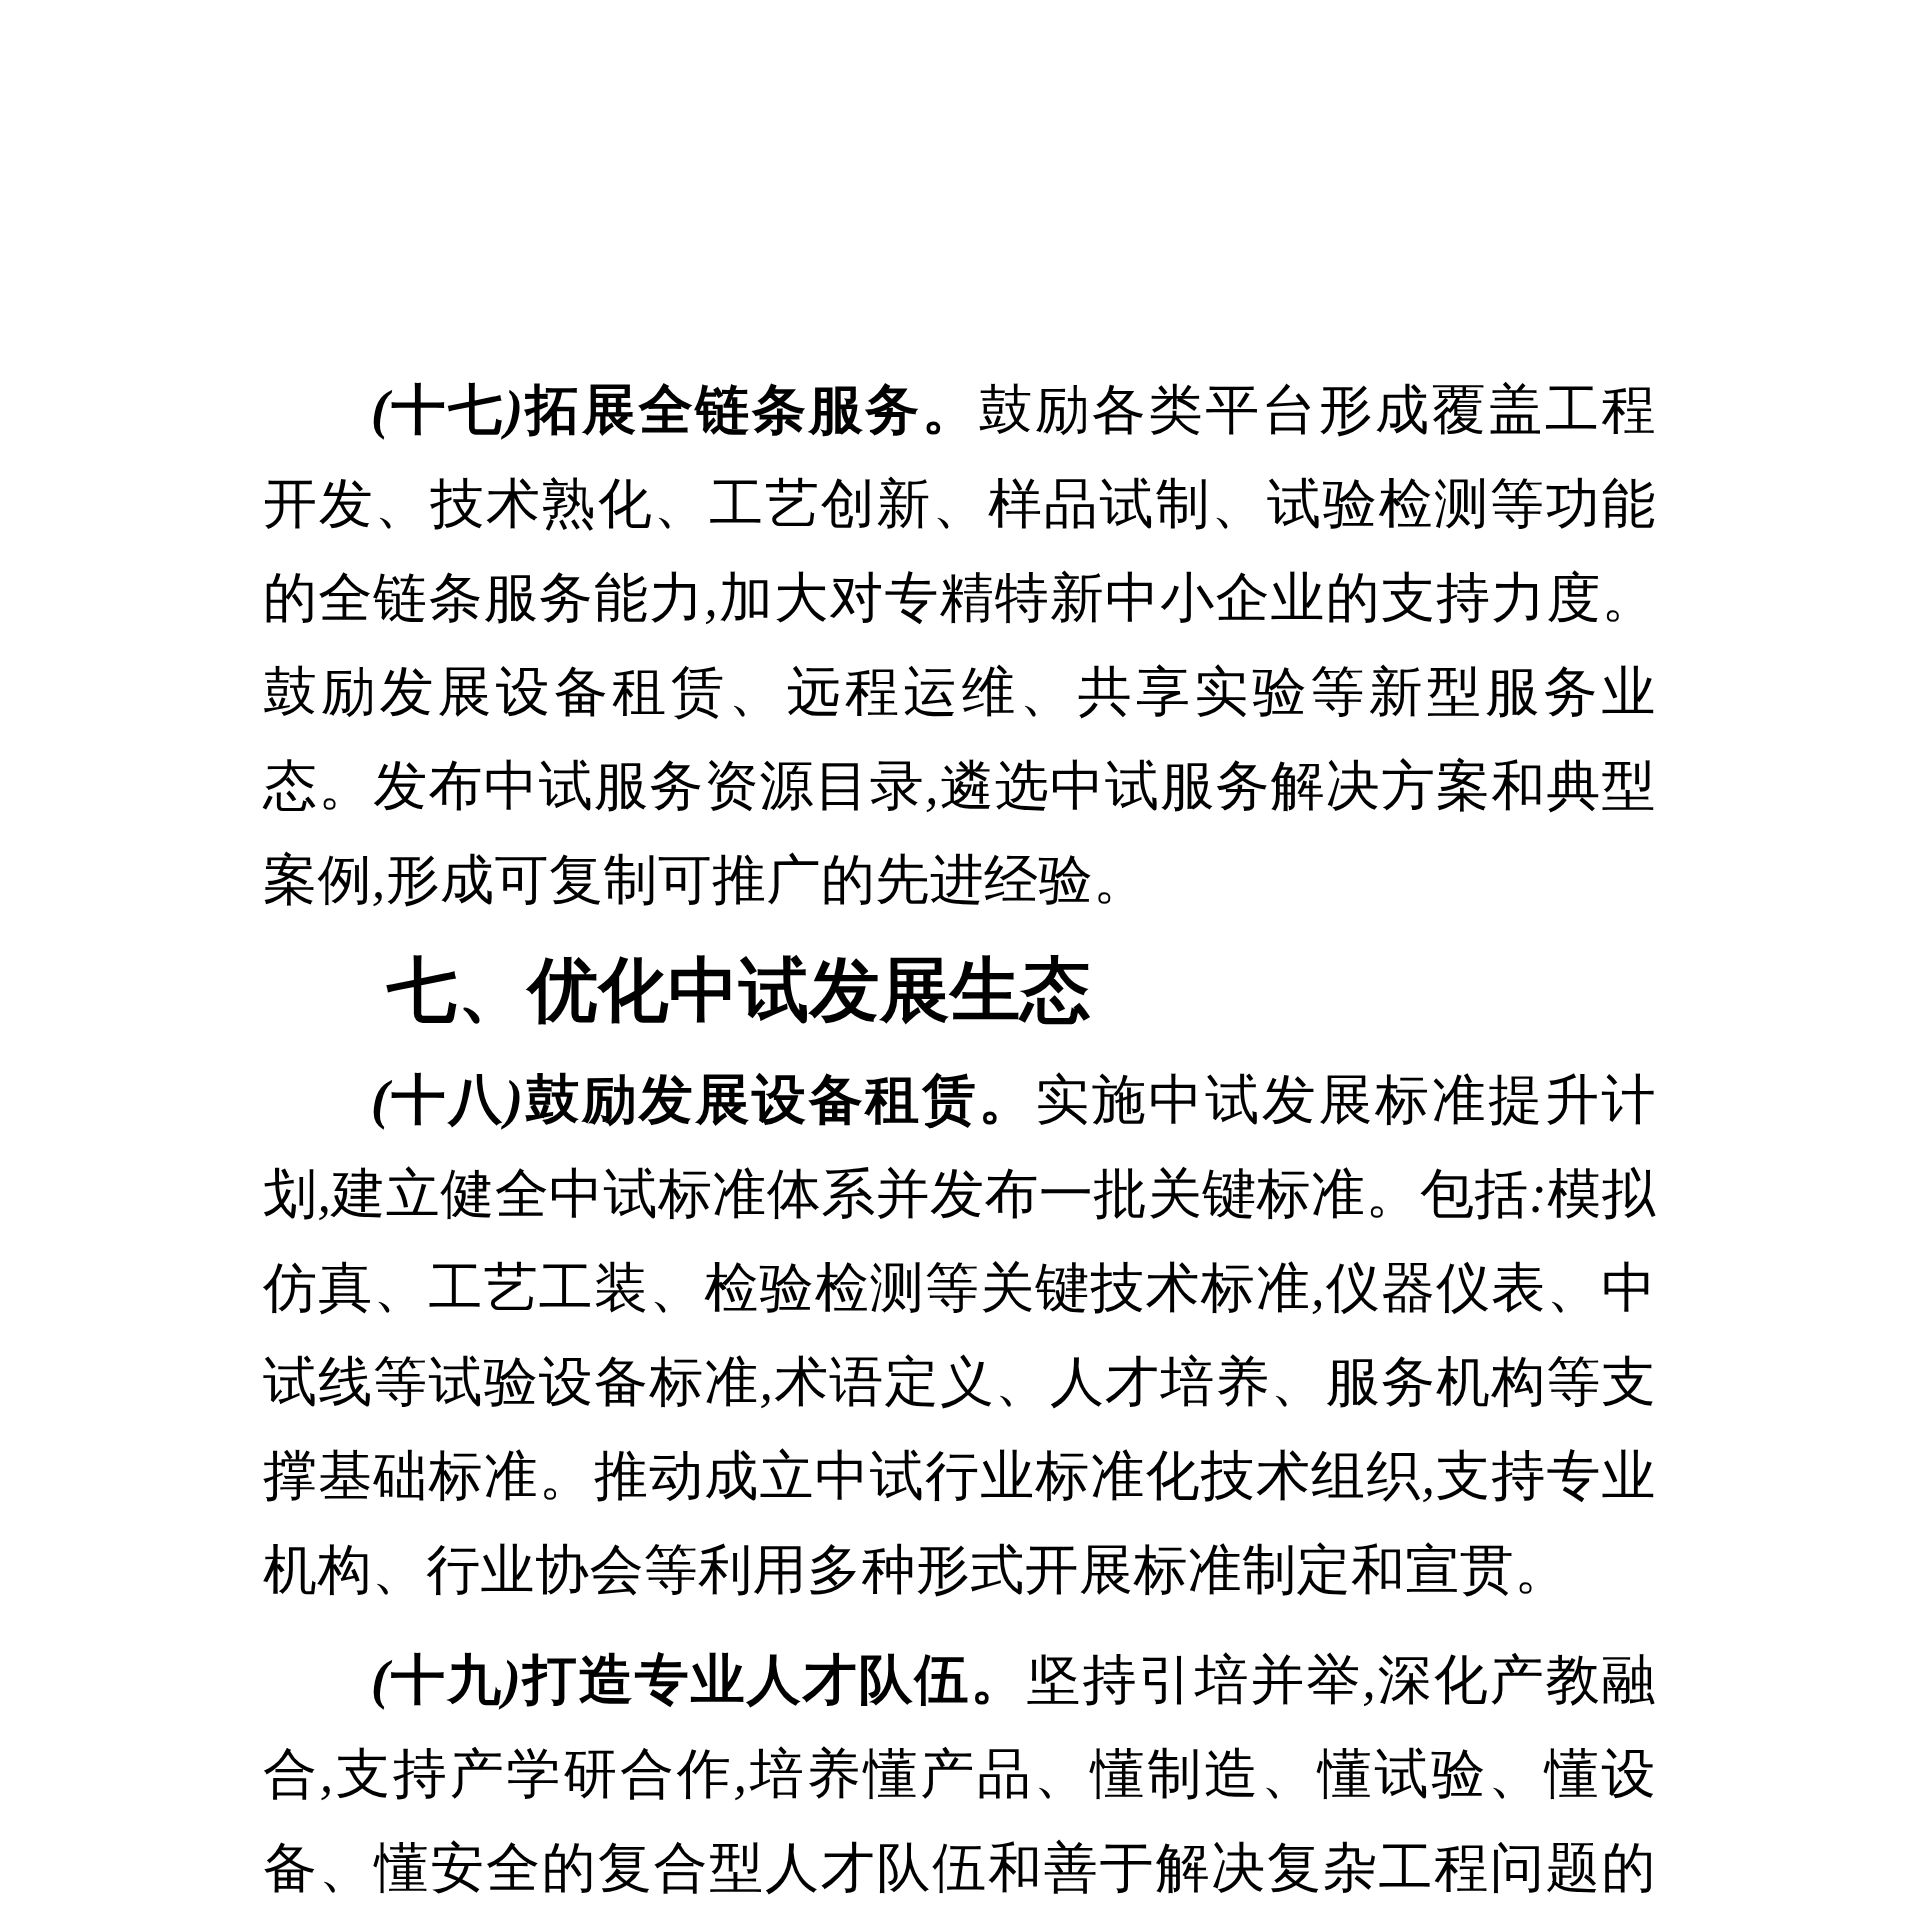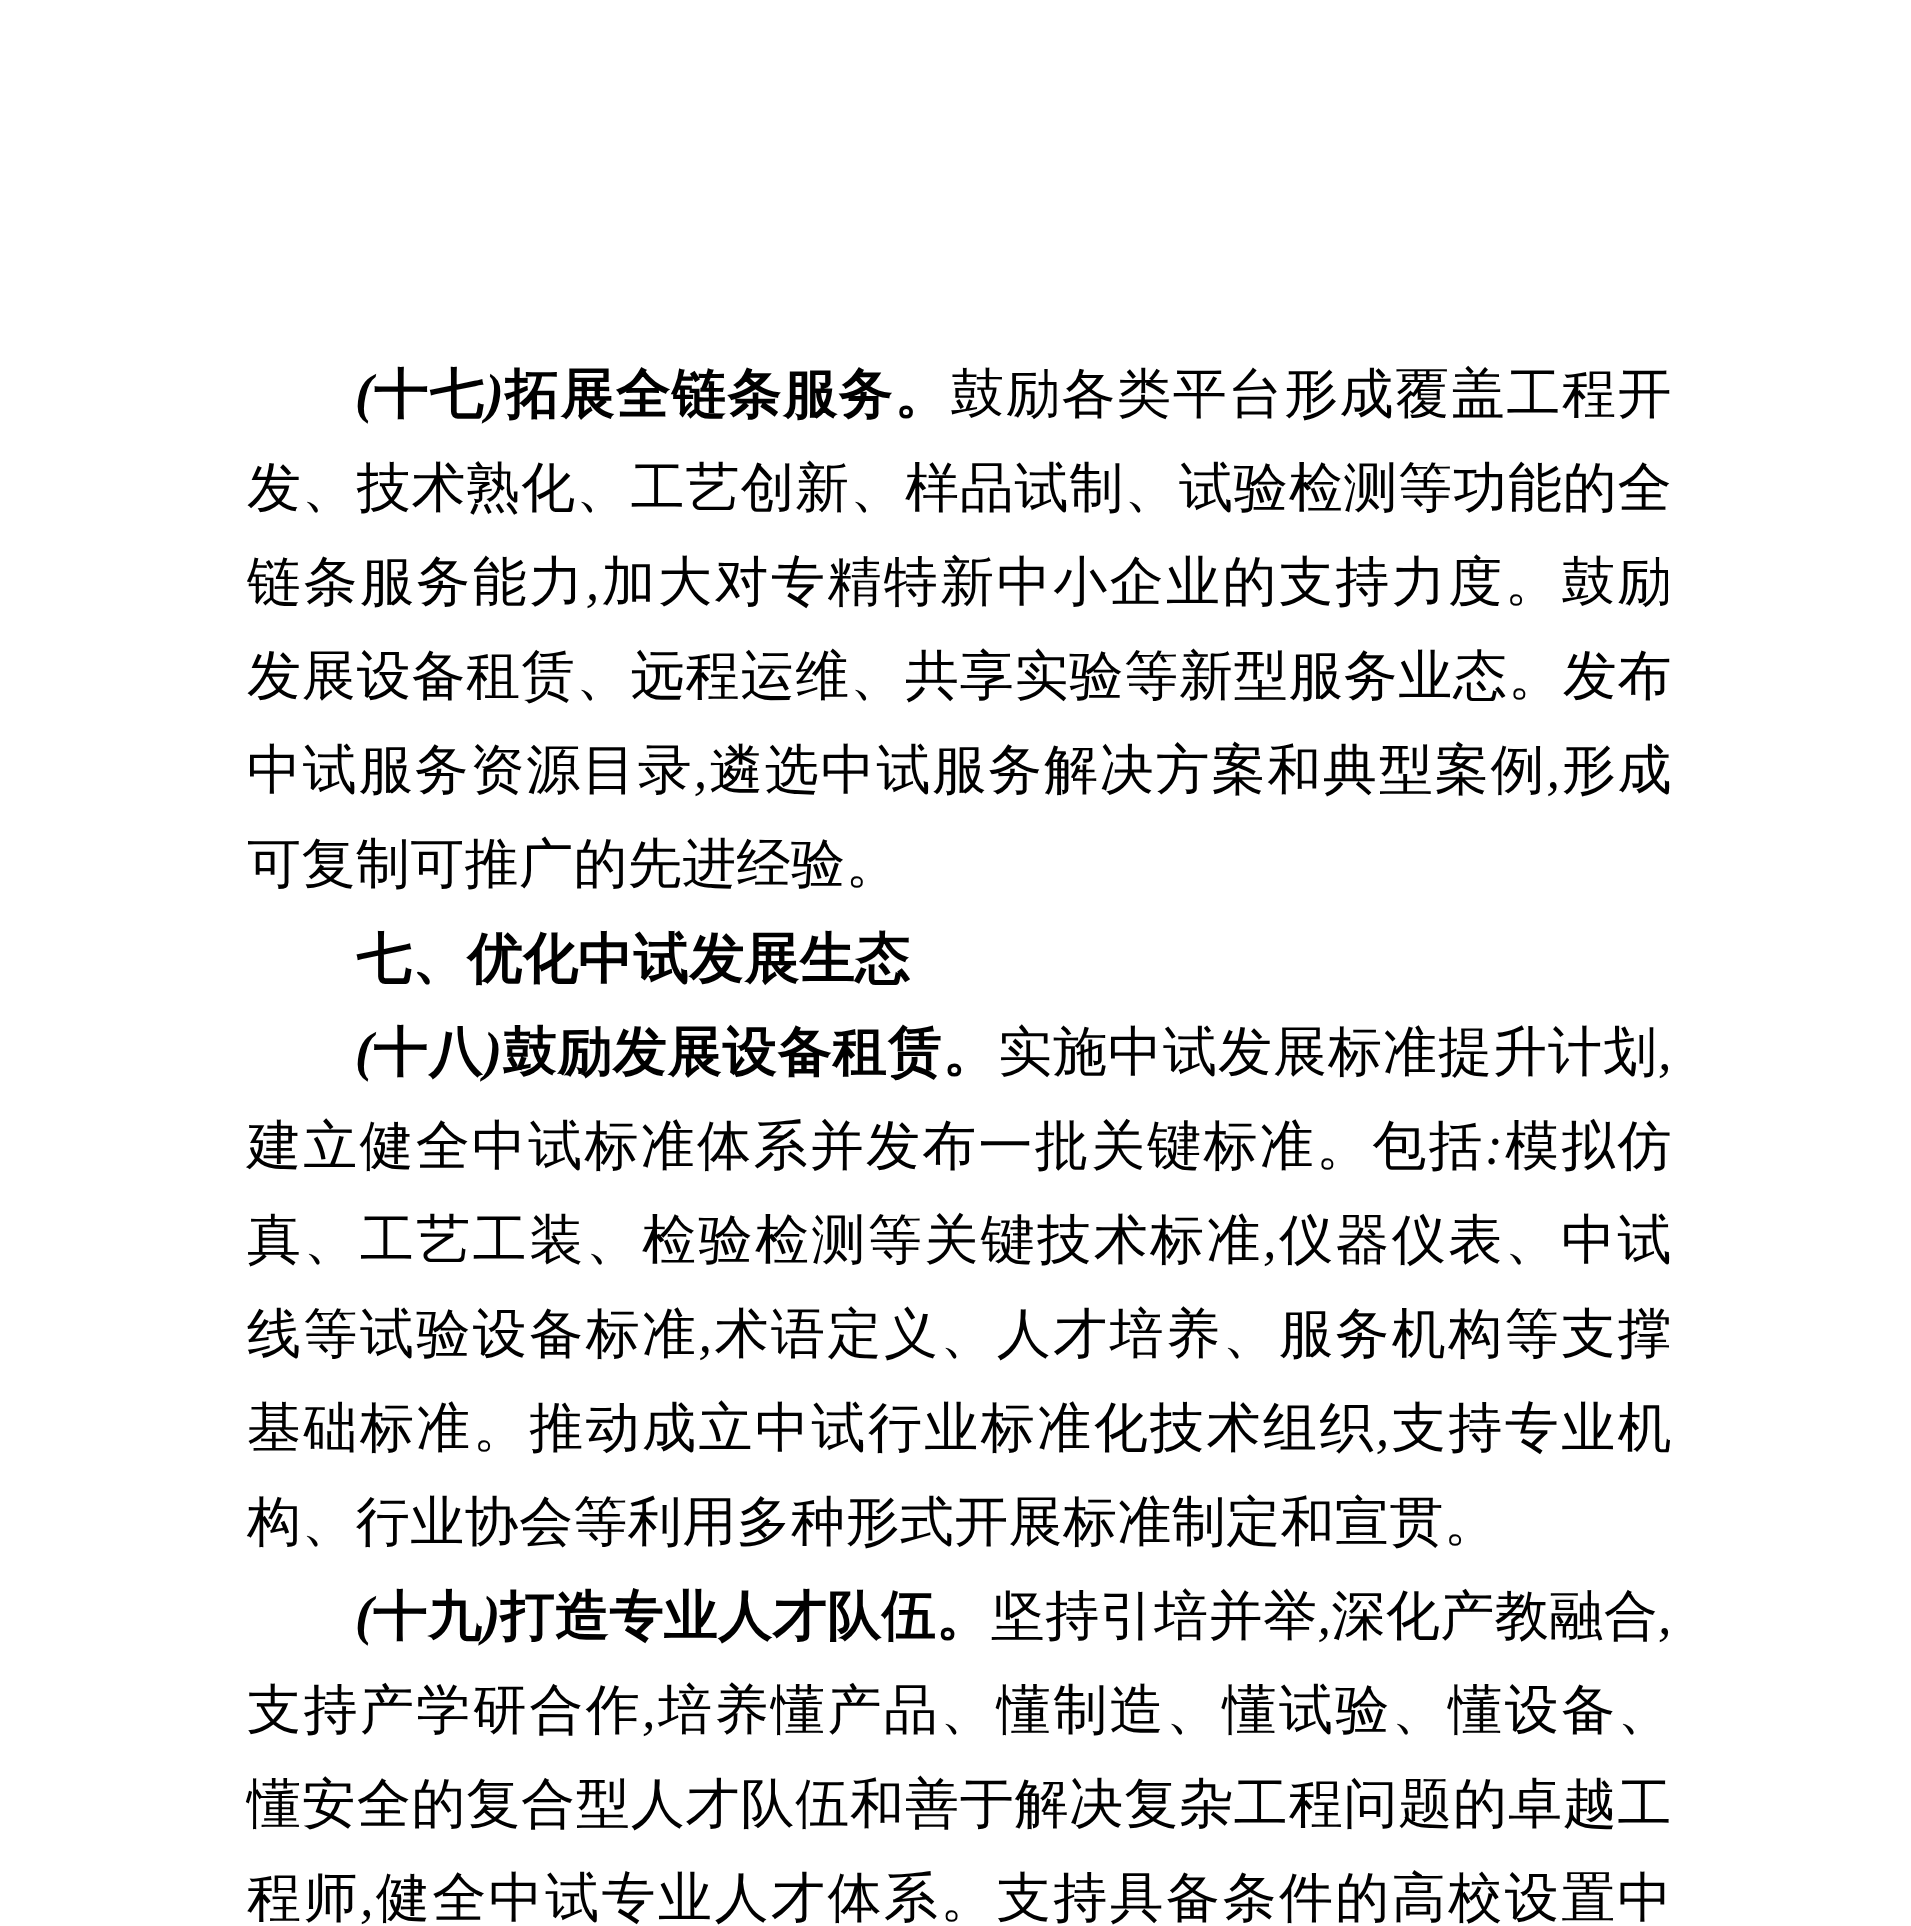--- a/index.html
+++ b/index.html
@@ -22,32 +22,32 @@
     left: 247px;
     top: 347px;
     width: 1425px;
     font-size: 54px;
     line-height: 94px;
     text-align: justify;
     font-style: oblique 4deg;
     letter-spacing: 0.4px;
   }
   .para {
-    margin: 0;
+    margin: 16px;
     padding: 0;
     text-indent: 2em;
   }
   .para .lead {
     font-weight: bold;
   }
   .section-heading {
     margin: 0;
     padding: 0;
     text-indent: 2em;
-    font-size: 55px;
+    font-size: 70px;
     line-height: 94px;
     font-weight: bold;
     font-family: "Liberation Sans", "DejaVu Sans", sans-serif;
     text-align: left;
   }
 </style>
 </head>
 <body>
 
 <div class="page">

